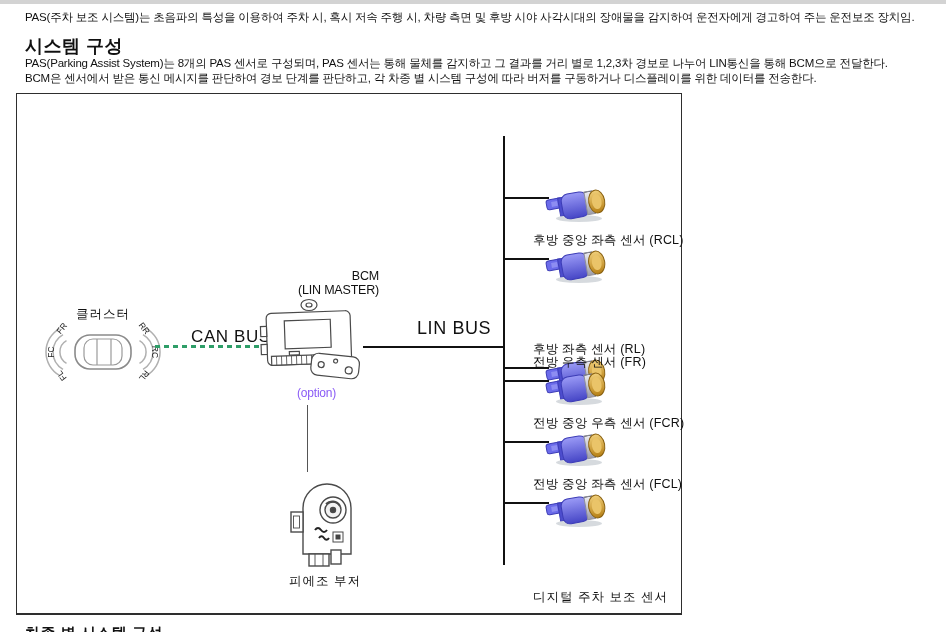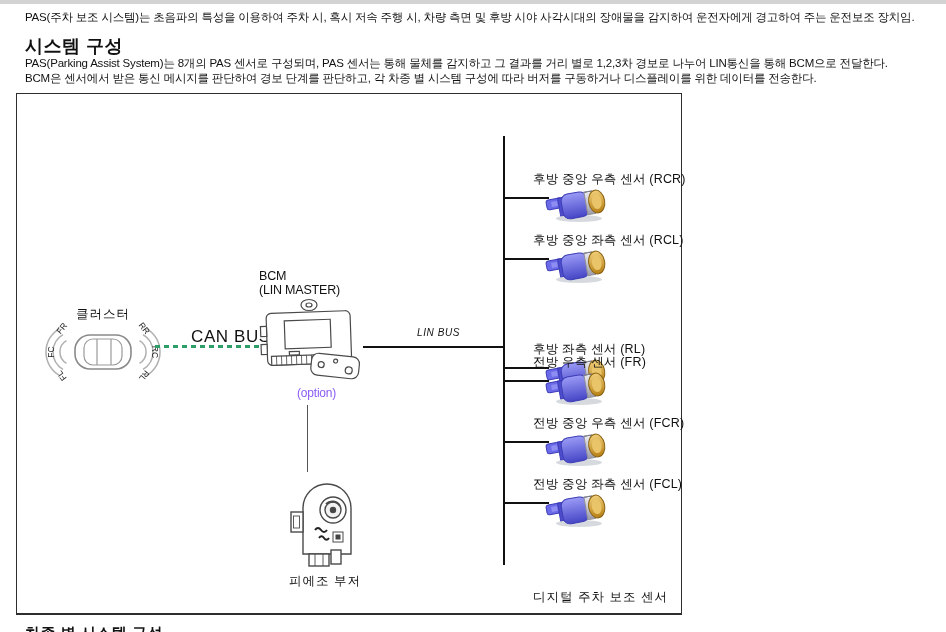--- a/index.html
+++ b/index.html
@@ -18,27 +18,27 @@
   .desc2{left:13px;top:71px;font-size:11.5px;}
   .diagram-box{
     left:16px;top:93px;width:666px;height:522px;
     border:1px solid #2e2e2e;border-bottom-width:2px;
     box-sizing:border-box;background:#fff;
   }
   .cluster-svg{left:20px;top:200px;width:132px;height:94px;}
   .canbus-label{left:162px;top:233px;font-size:17px;letter-spacing:0.6px;}
   .canbus-line{left:138px;top:251px;width:106px;height:3px;
     background:repeating-linear-gradient(90deg,var(--can,#2e9e68) 0 5px,transparent 5px 9px);}
-  .bcm-label-block{left:230px;top:175px;width:132px;text-align:left;font-size:12.5px;line-height:14px;letter-spacing:0.3px;}
+  .bcm-label-block{left:230px;top:175px;width:132px;text-align:right;font-size:12.5px;line-height:14px;letter-spacing:0.3px;}
   .bcm-svg{left:242px;top:203px;width:112px;height:90px;}
   .option-label{left:268px;top:292px;font-size:12px;color:#8b5cf6;}
   .option-line{left:290px;top:311px;width:1px;height:67px;background:#555;}
   .buzzer-svg{left:262px;top:376px;width:88px;height:98px;}
   .buzzer-label{left:260px;top:479px;font-size:12.5px;letter-spacing:1px;}
-  .linbus-label{left:388px;top:233px;font-size:10px;letter-spacing:0.6px;font-style:italic;}
+  .linbus-label{left:388px;top:224px;font-size:18px;letter-spacing:0.6px;}
   .linbus-line{left:346px;top:252px;width:140px;height:2px;background:#111;}
   .bus-vertical{left:486px;top:42px;width:2px;height:429px;background:#111;}
   .sensors-layer{left:0;top:0;width:100%;height:100%;}
   .sensor-row{position:absolute;left:0;width:664px;height:58px;}
   .sensor-label{position:absolute;left:504px;top:0;font-size:12.5px;letter-spacing:0.2px;}
   .sensor-stub{position:absolute;left:486px;top:26px;width:46px;height:2px;background:#111;}
   .sensor-svg{position:absolute;left:528px;top:16px;width:64px;height:36px;}
   .sensors-caption{left:504px;top:495px;font-size:12.5px;letter-spacing:1px;}
   .partial-heading{left:13px;top:624px;font-size:15px;font-weight:bold;letter-spacing:0.5px;}
   svg text{font-family:"Liberation Sans","DejaVu Sans",sans-serif;}
@@ -165,21 +165,20 @@
   </svg>
   <div class="abs buzzer-label line">피에조 부저</div>
 
   <div class="abs linbus-label line">LIN BUS</div>
   <div class="abs linbus-line"></div>
 
   <div class="abs bus-vertical"></div>
   <div class="abs sensors-layer">
 
   <div class="sensor-row" style="top: 77px;">
-    <div class="sensor-label line">후방 중앙 우측 센서 (RCR)</div>
     <div class="sensor-stub"></div>
     <svg class="sensor-svg" viewBox="0 0 64 36">
       <use href="#sensor-sym"></use>
     </svg>
   </div>
 
   <div class="sensor-row" style="top: 138px;">
     <div class="sensor-label line">후방 중앙 좌측 센서 (RCL)</div>
     <div class="sensor-stub"></div>
     <svg class="sensor-svg" viewBox="0 0 64 36">

